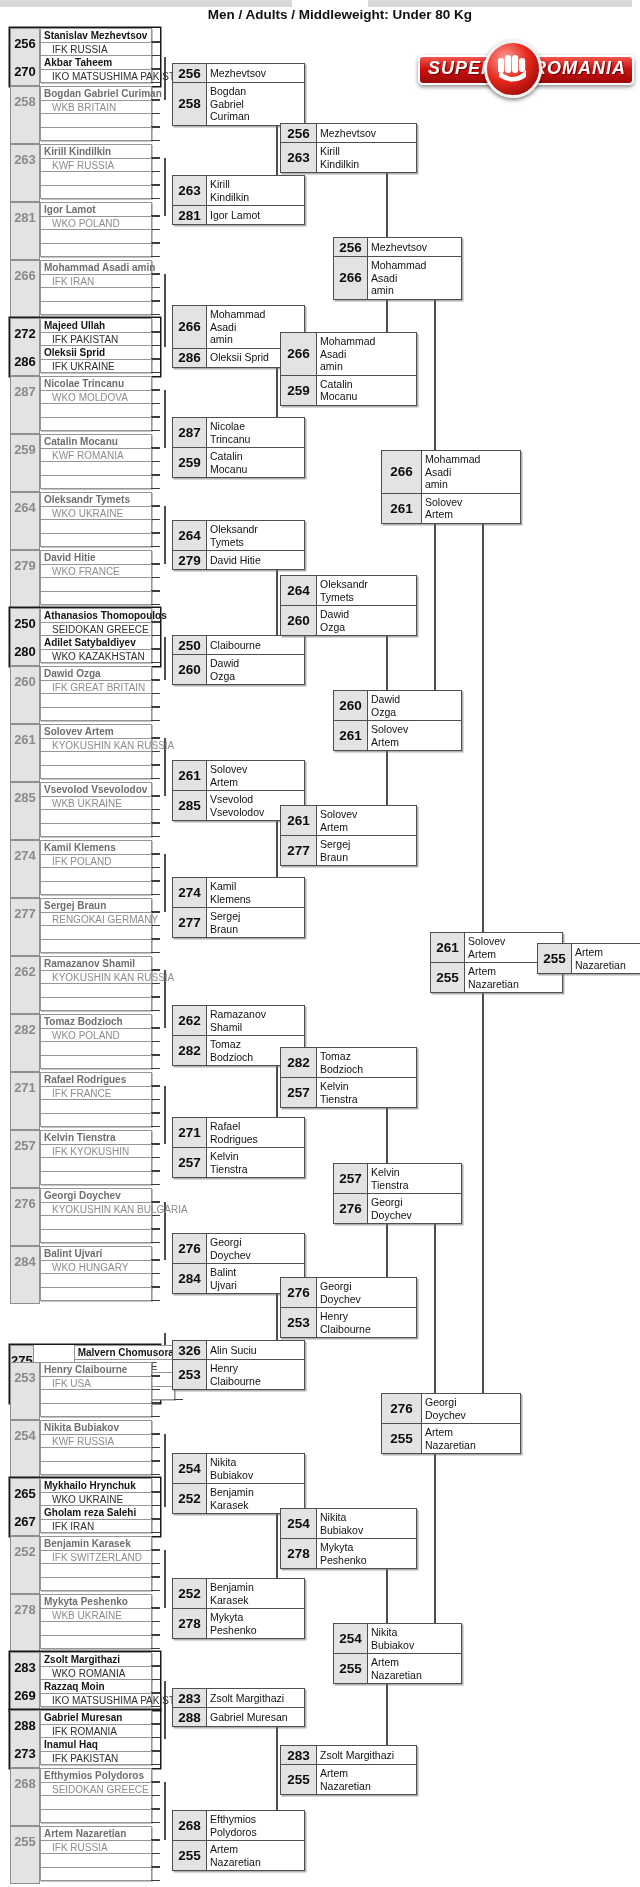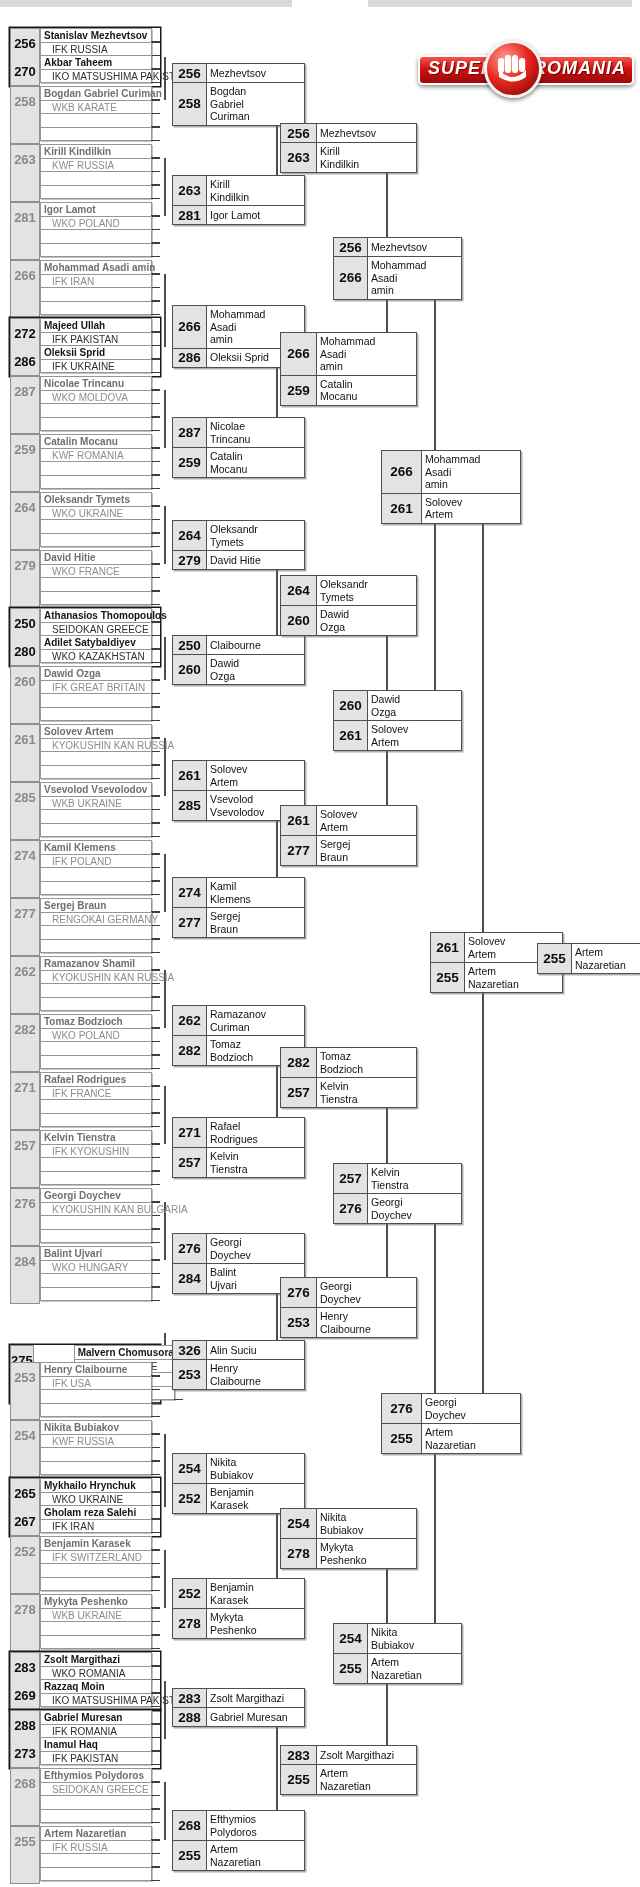--- a/index.html
+++ b/index.html
@@ -54,20 +54,21 @@
   .mname{flex:1;display:flex;align-items:center;font-size:10.5px;line-height:12.5px;
         color:#111;padding:2px 1px 2px 3px;white-space:pre;min-height:14px;}
 </style>
 </head>
 <body>
 
 <div id="stage">
   <div class="topstrip" style="left:0;width:292px"></div>
   <div class="topstrip" style="left:368px;width:264px"></div>
 
+  <div class="title">Men / Adults / Middleweight: Under 80 Kg</div>
 
   <div class="logo">
     <div class="banner"></div>
     <div class="wleft">SUPER</div>
     <div class="wright">ROMANIA</div>
     <div class="ball">
       <svg width="36" height="38" viewBox="0 0 36 38">
         <g fill="#ffffff">
           <rect x="3" y="8" width="6.2" height="15" rx="3"></rect>
           <rect x="10" y="5" width="6.2" height="18" rx="3"></rect>
@@ -123,21 +124,21 @@
           <div class="r1row fd dark">IKO MATSUSHIMA PAKISTAN</div>
         </div>
       </div>
       <div class="r1block" style="top: 86px;">
         <div class="r1num">
           <div class="gray">258</div>
           <div class="blk"></div>
         </div>
         <div class="r1rows">
           <div class="r1row nm">Bogdan Gabriel Curiman</div>
-          <div class="r1row fd">WKB KARATE</div>
+          <div class="r1row fd">WKB BRITAIN</div>
           <div class="r1row"></div>
           <div class="r1row"></div>
         </div>
       </div>
       <div class="r1block" style="top: 144px;">
         <div class="r1num">
           <div class="gray">263</div>
           <div class="blk"></div>
         </div>
         <div class="r1rows">
@@ -585,21 +586,21 @@
         <div class="mrow">
           <div class="mnum" style="width: 33px;">277</div>
           <div class="mname">Sergej
 Braun</div>
         </div>
       </div>
       <div class="mblock" style="left: 172px; top: 1005px; width: 133px; z-index: 3;">
         <div class="mrow">
           <div class="mnum" style="width: 33px;">262</div>
           <div class="mname">Ramazanov
-Curiman</div>
+Shamil</div>
         </div>
         <div class="mrow">
           <div class="mnum" style="width: 33px;">282</div>
           <div class="mname">Tomaz
 Bodzioch</div>
         </div>
       </div>
       <div class="mblock" style="left: 172px; top: 1117px; width: 133px; z-index: 3;">
         <div class="mrow">
           <div class="mnum" style="width: 33px;">271</div>

